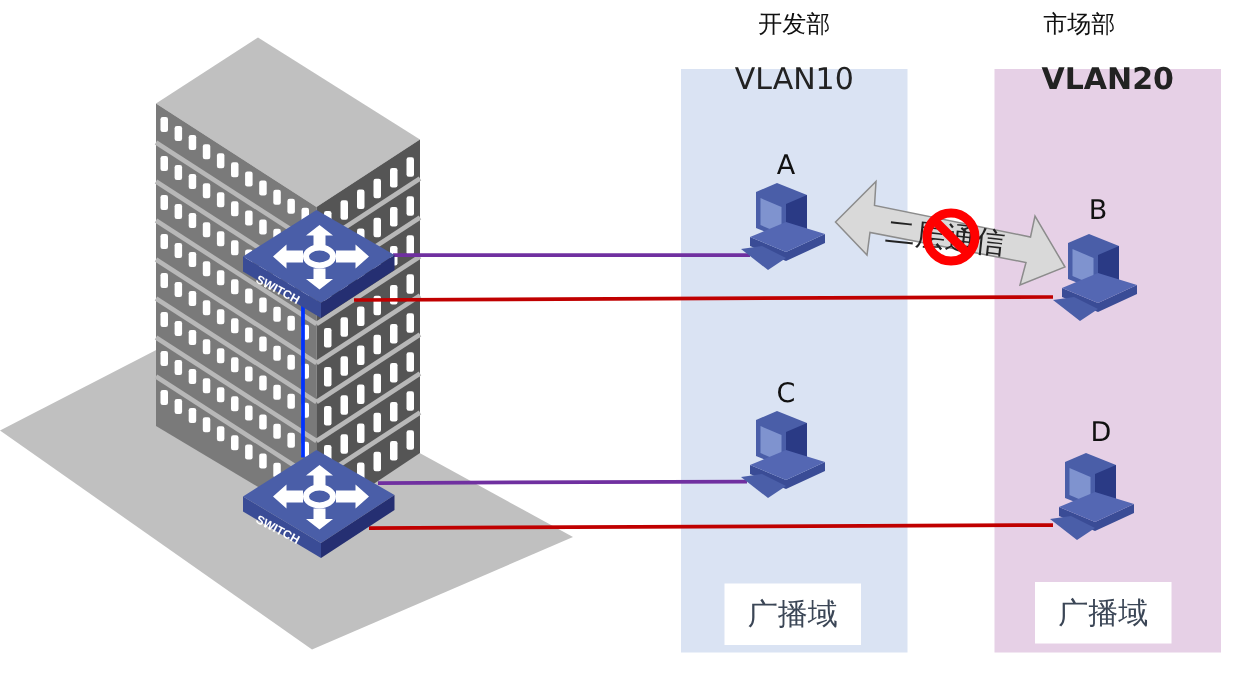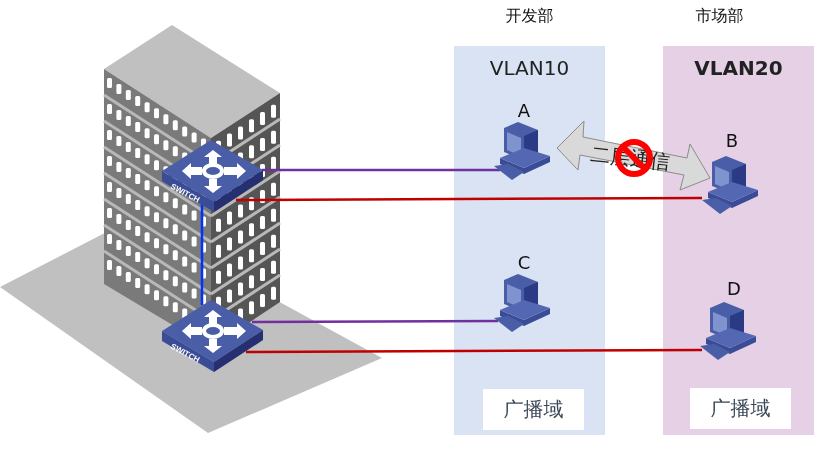--- a/index.html
+++ b/index.html
@@ -2,23 +2,23 @@
 <html><head>
 <meta charset="utf-8">
 <style>
   html, body { margin: 0; padding: 0; background: #ffffff; }
   body { width: 833px; height: 460px; position: relative; overflow: hidden;
          font-family: "DejaVu Sans", "Liberation Sans", sans-serif; }
   .abs { position: absolute; }
   .vlan-box { position: absolute; top: 46px; height: 389px; width: 151px; }
   .dept-title { position: absolute; top: 6px; width: 151px; text-align: center;
                 font-size: 16px; color: #111; }
-  .vlan-label { position: absolute; top: 56px; width: 151px; text-align: center;
+  .vlan-label { position: absolute; top: 40px; width: 151px; text-align: center;
                 font-size: 20px; color: #222; }
-  .bcast { position: absolute; background: #ffffff; width: 101px; height: 41px;
+  .bcast { position: absolute; background: #ffffff; width: 91px; height: 41px;
            text-align: center; line-height: 41px; font-size: 20px; color: #3b4656; }
   .pc-label { position: absolute; font-size: 18px; color: #111; width: 20px; text-align: center; }
   svg { position: absolute; left: 0; top: 0; }
 </style>
 </head>
 <body>
 
 <div class="vlan-box" style="left:454px;background:#dae3f3;"></div>
 <div class="vlan-box" style="left:663px;background:#e6d0e6;"></div>
 

